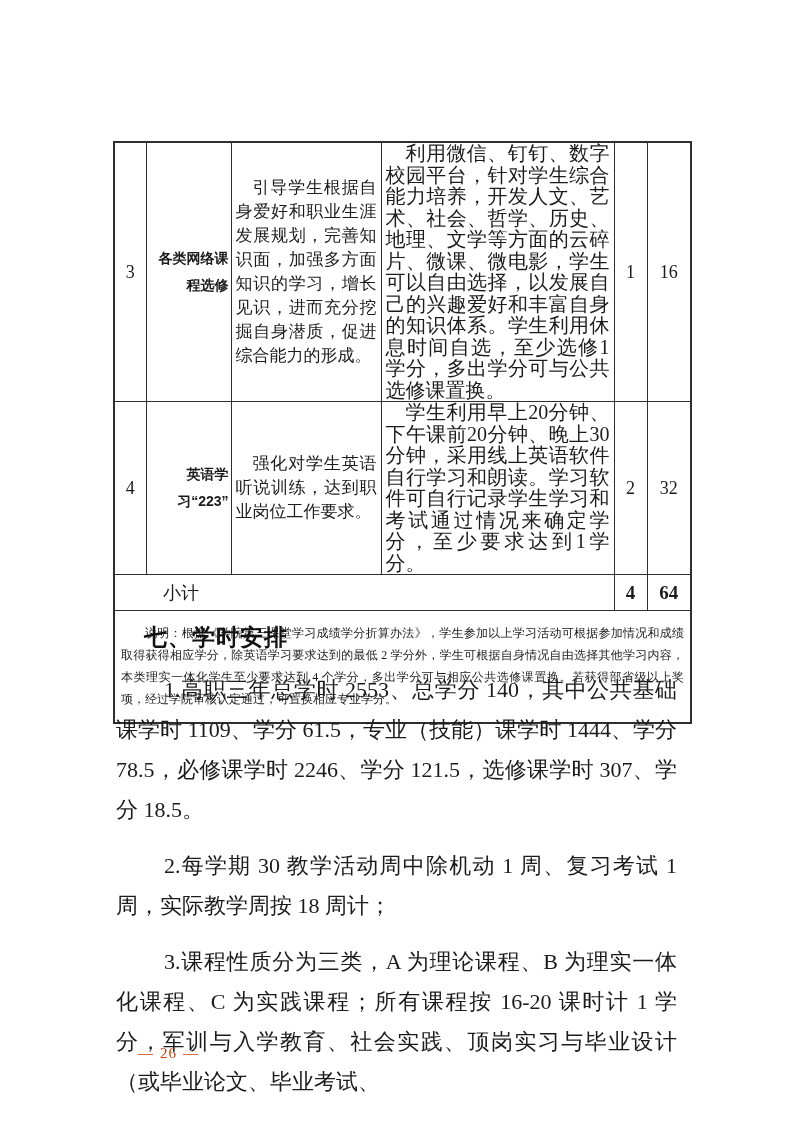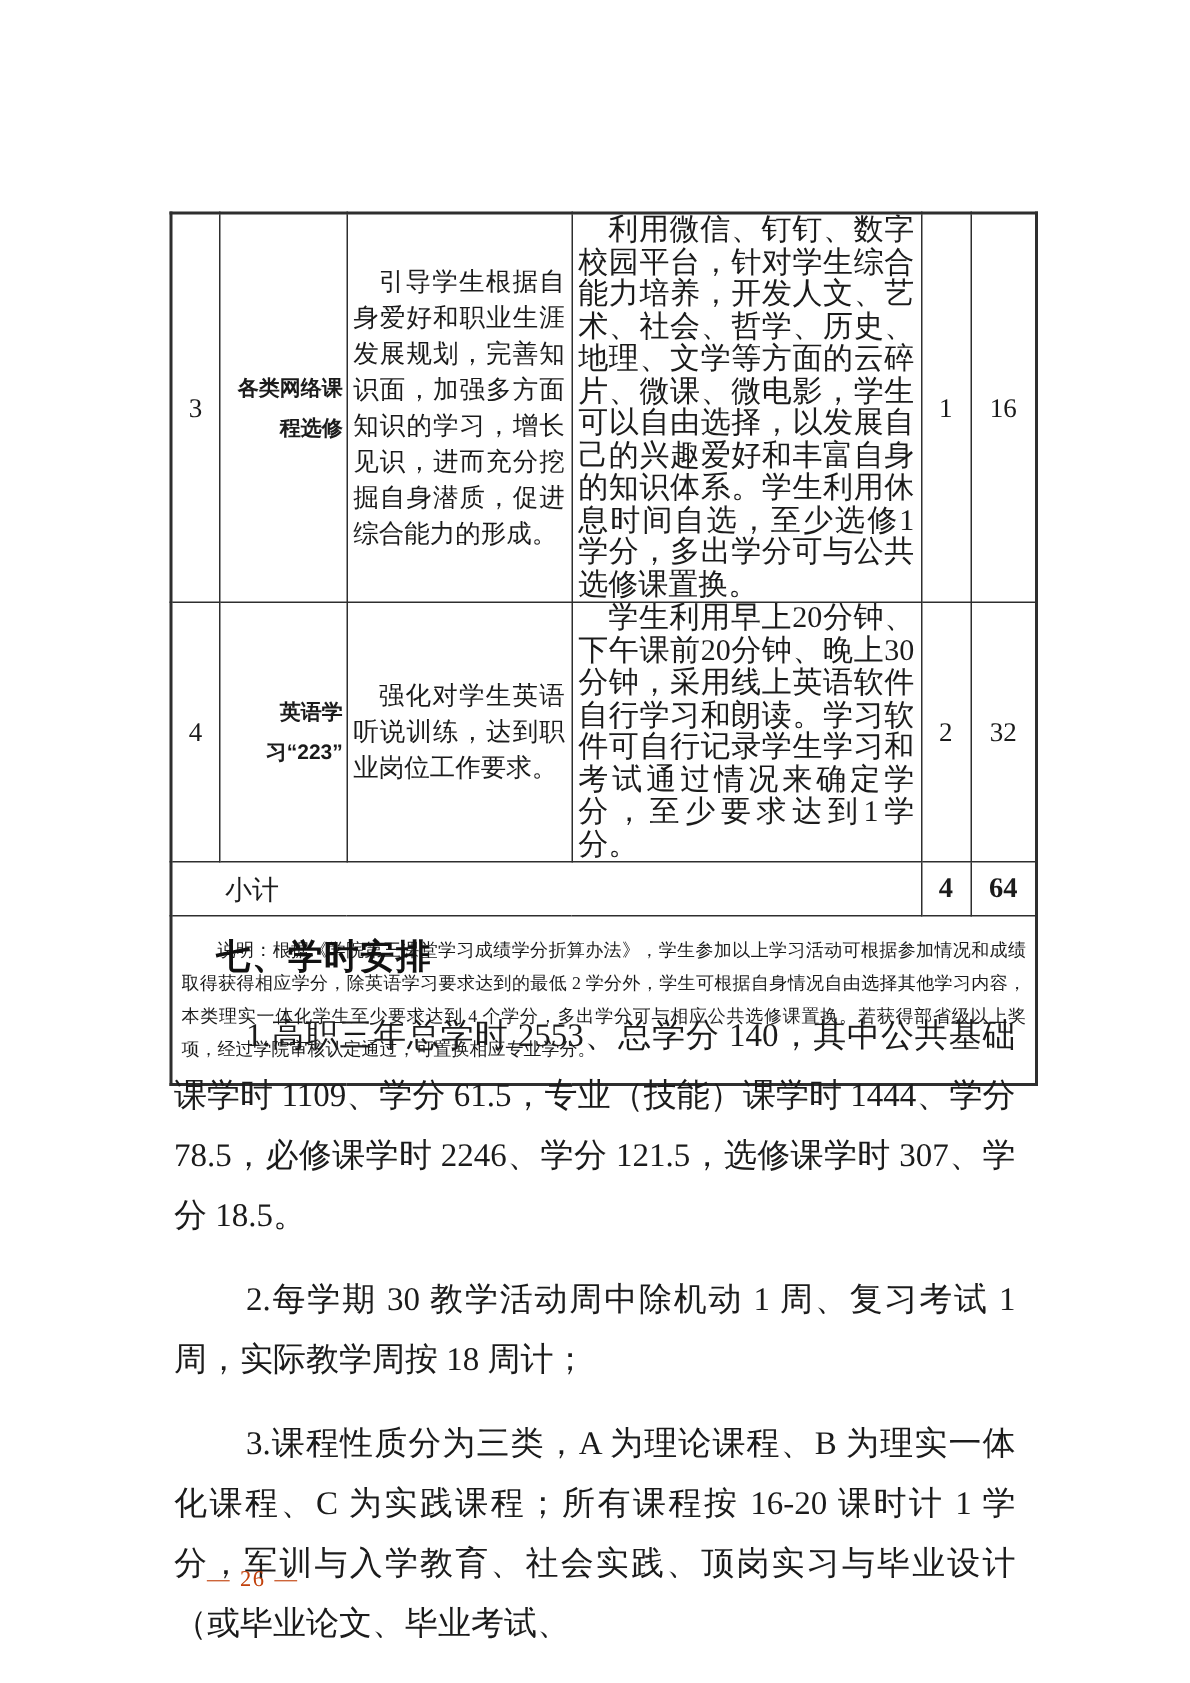--- a/index.html
+++ b/index.html
@@ -61,21 +61,21 @@
     text-align: justify;
     text-indent: 1em;
     padding: 0 4px;
   }
   td.c-credit, td.c-hours {
     text-align: center;
     font-size: 18px;
   }
   td.c-subtotal-label {
     font-size: 18px;
-    padding-left: 35px;
+    padding-left: 48px;
   }
   td.c-subtotal-num {
     text-align: center;
     font-size: 19px;
     font-weight: bold;
   }
   td.c-note {
     font-size: 12px;
     line-height: 22.2px;
     text-align: justify;

